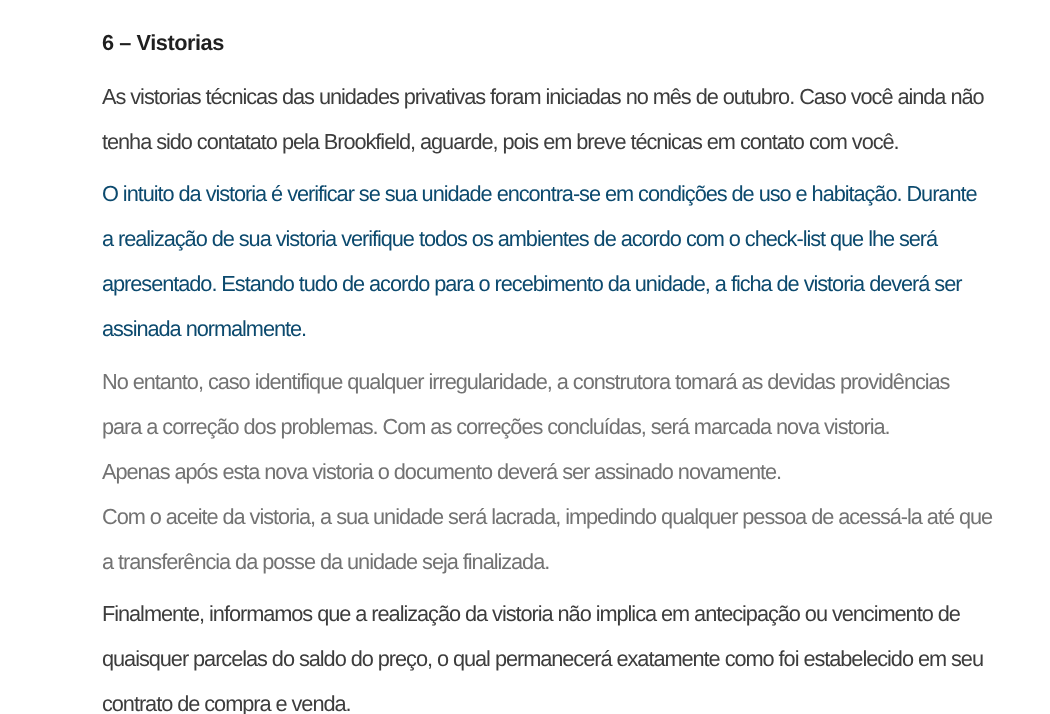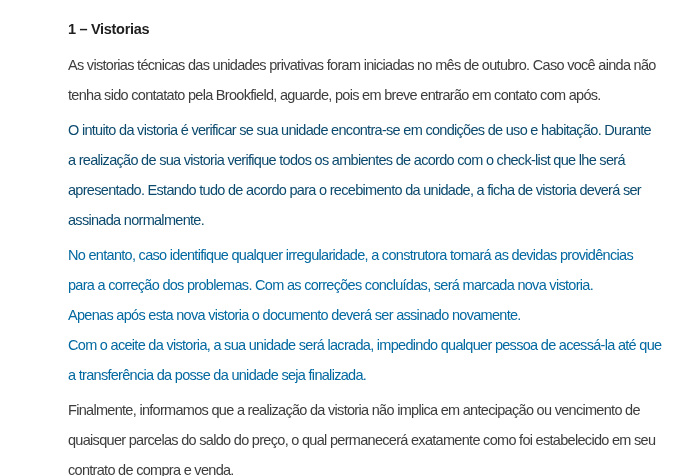--- a/index.html
+++ b/index.html
@@ -35,31 +35,31 @@
     line-height: 30px;
     letter-spacing: -0.7px;
     color: #3d3d3d;
     white-space: pre; 
   }
 </style>
 </head>
 <body>
 
 <div class="doc" style="background: rgb(255, 255, 255);">
-  <h2 class="doc-heading" style="color: rgb(31, 31, 31);">1 – Vistorias</h2>
+  <h2 class="doc-heading" style="color: rgb(31, 31, 31);">6 – Vistorias</h2>
 
   <p class="doc-paragraph" style="color: rgb(61, 61, 61);">As vistorias técnicas das unidades privativas foram iniciadas no mês de outubro. Caso você ainda não
-tenha sido contatato pela Brookfield, aguarde, pois em breve entrarão em contato com após.</p>
+tenha sido contatato pela Brookfield, aguarde, pois em breve técnicas em contato com você.</p>
 
   <p class="doc-paragraph" style="color: #0c4a6e;">O intuito da vistoria é verificar se sua unidade encontra-se em condições de uso e habitação. Durante
 a realização de sua vistoria verifique todos os ambientes de acordo com o check-list que lhe será
 apresentado. Estando tudo de acordo para o recebimento da unidade, a ficha de vistoria deverá ser
 assinada normalmente.</p>
 
-  <p class="doc-paragraph" style="color: #0369a1;">No entanto, caso identifique qualquer irregularidade, a construtora tomará as devidas providências
+  <p class="doc-paragraph" style="color: #737373;">No entanto, caso identifique qualquer irregularidade, a construtora tomará as devidas providências
 para a correção dos problemas. Com as correções concluídas, será marcada nova vistoria.
 Apenas após esta nova vistoria o documento deverá ser assinado novamente.
 Com o aceite da vistoria, a sua unidade será lacrada, impedindo qualquer pessoa de acessá-la até que
 a transferência da posse da unidade seja finalizada.</p>
 
   <p class="doc-paragraph" style="color: rgb(61, 61, 61);">Finalmente, informamos que a realização da vistoria não implica em antecipação ou vencimento de
 quaisquer parcelas do saldo do preço, o qual permanecerá exatamente como foi estabelecido em seu
 contrato de compra e venda.</p>
 </div>
 

